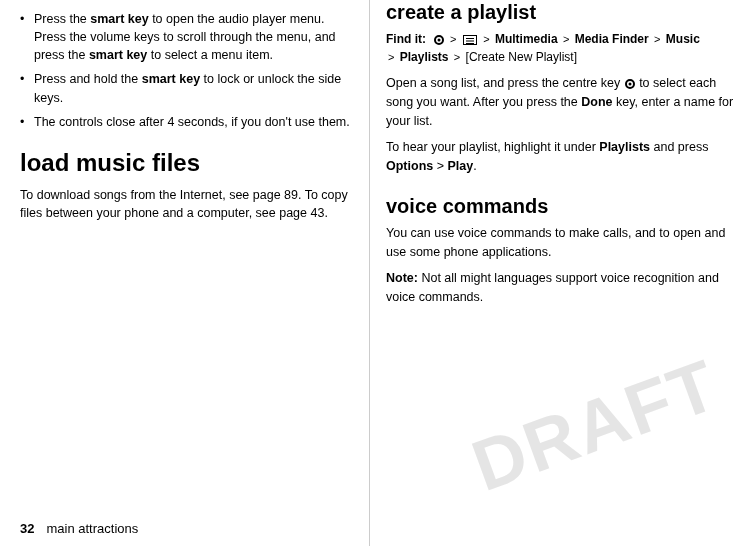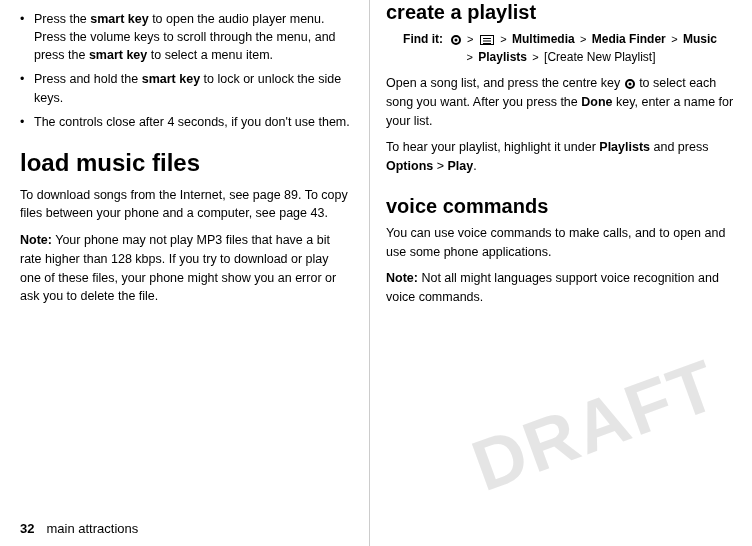--- a/index.html
+++ b/index.html
@@ -104,21 +104,20 @@
     .note-label {
       font-weight: bold;
       font-size: 12.5px;
     }
     
     .find-it {
       font-size: 12px;
       line-height: 1.5;
       margin-bottom: 8px;
       color: #000;
-      text-align: center;
     }
     .find-it .nav-item {
       font-weight: bold;
       font-size: 12px;
     }
     .find-it .bracket {
       font-weight: normal;
     }
     
     .nav-dot {
@@ -184,23 +183,20 @@
       </li>
       <li>
         <span>The controls close after 4 seconds, if you don't use them.</span>
       </li>
     </ul>
 
     <div class="section-heading">load music files</div>
 
     <p class="section-sub">To download songs from the Internet, see page 89. To copy files between your phone and a computer, see page 43.</p>
 
-    <p class="section-sub">
-      <span class="note-label">Note:</span><span> Your phone may not play MP3 files that have a bit rate higher than 128 kbps. If you try to download or play one of these files, your phone might show you an error or ask you to delete the file.</span>
-    </p>
 
     <div class="spacer"></div>
 
     <div class="page-footer">
       <span class="page-num">32</span>
       <span class="footer-label">main attractions</span>
     </div>
 
   </div>
 

